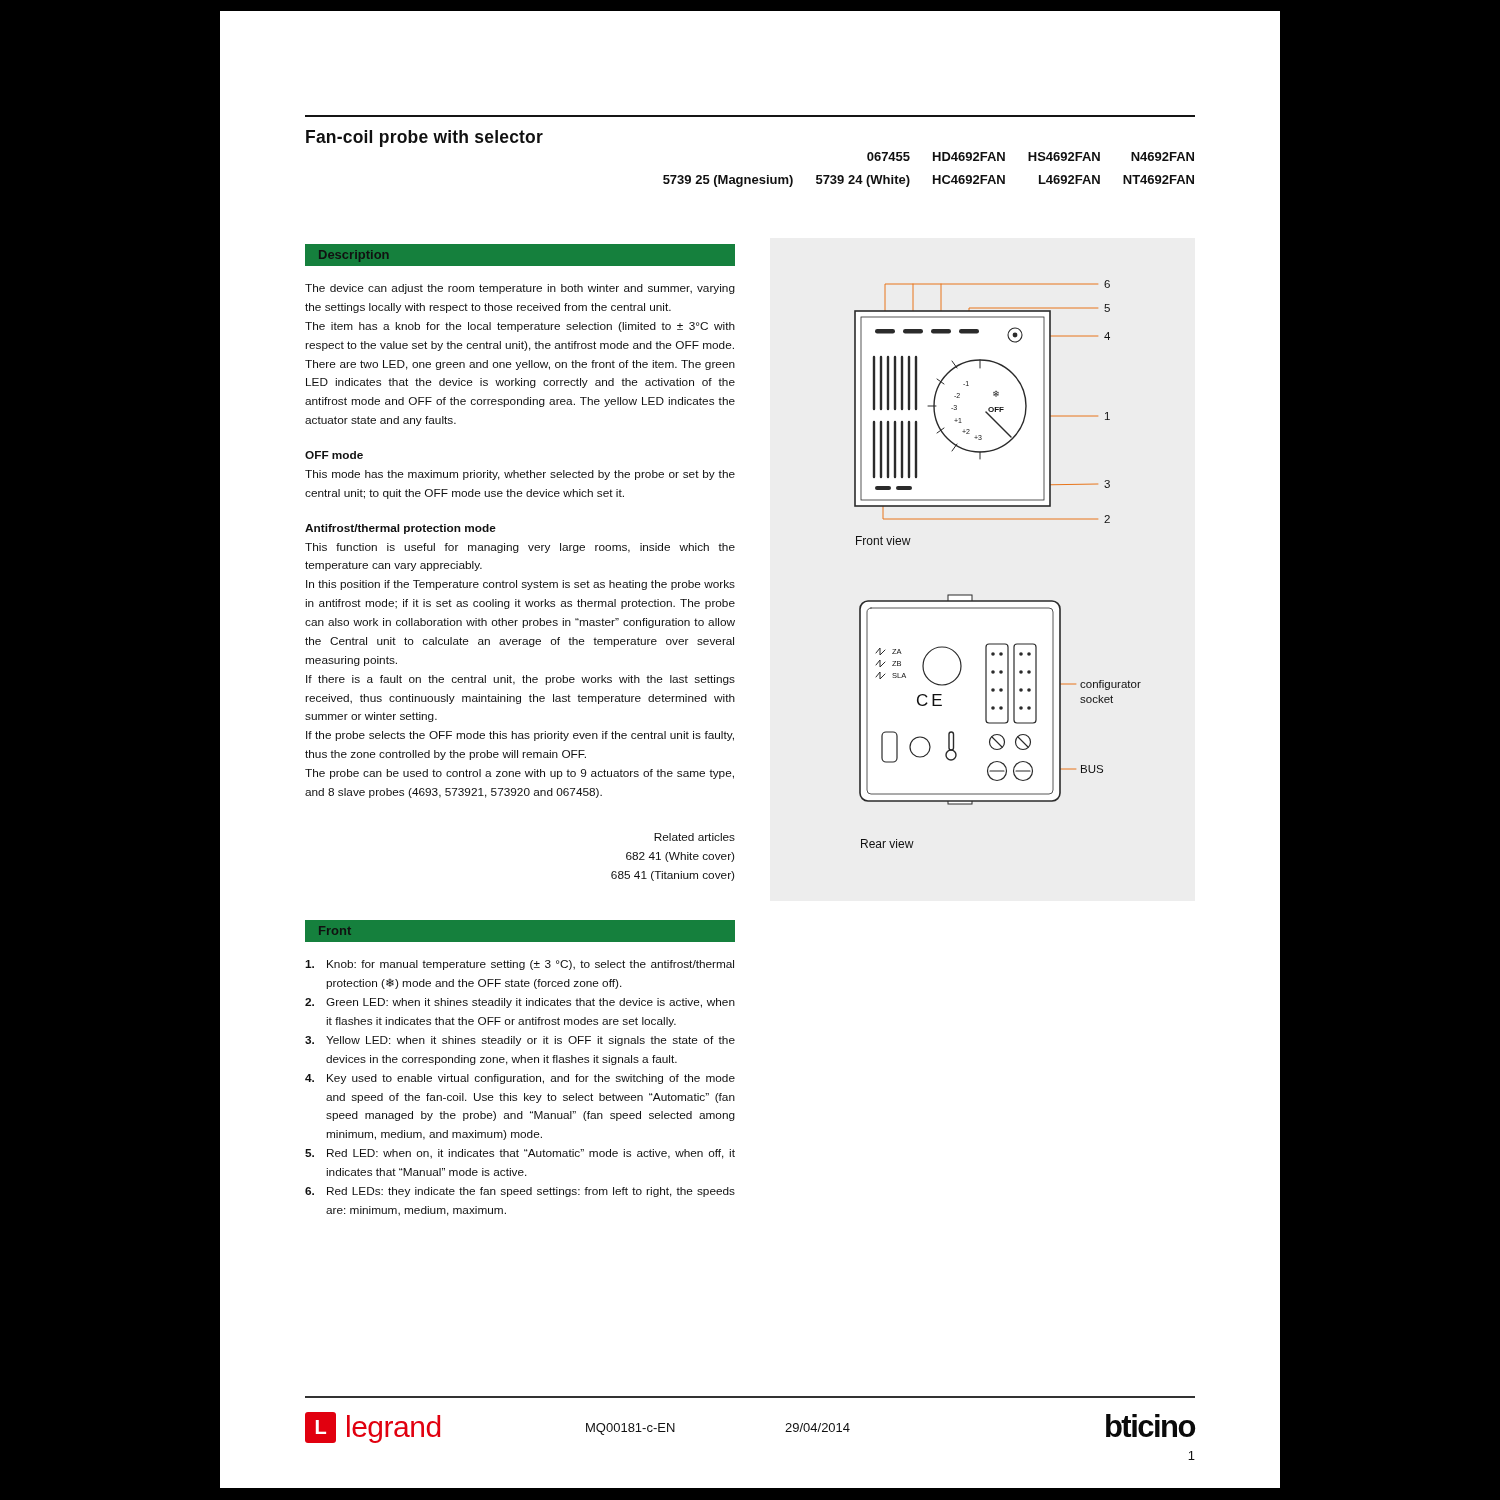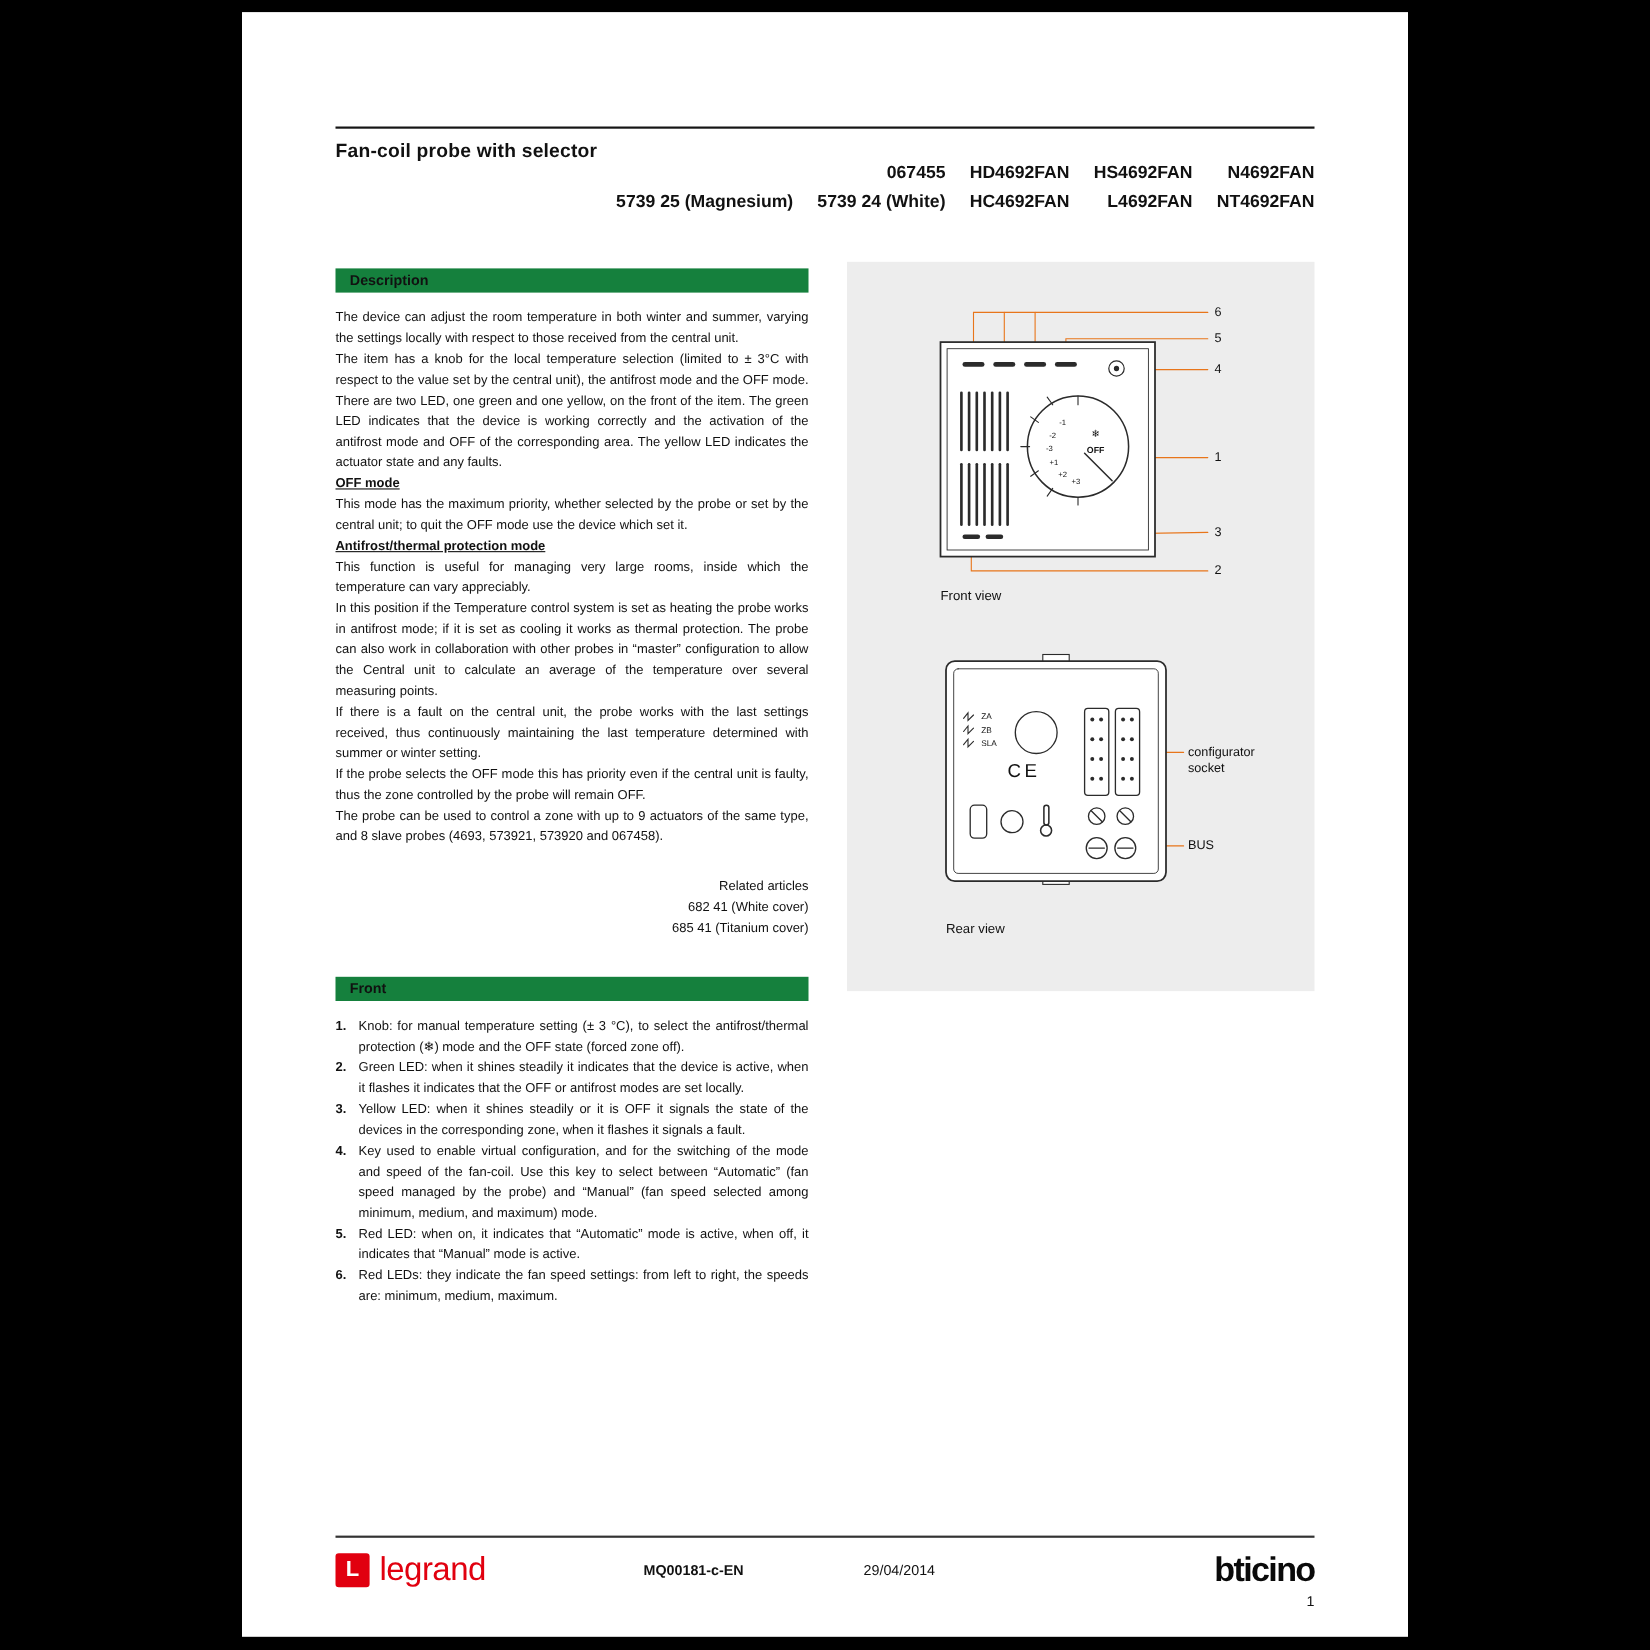--- a/index.html
+++ b/index.html
@@ -14,31 +14,31 @@
   .page {
     position:absolute; left:220px; top:11px;
     width:1060px; height:1477px;
     background:#fff;
   }
   
   .top-rule { position:absolute; left:85px; top:104px; width:890px; height:2px; background:#151515; }
   .doc-title { position:absolute; left:85px; top:116px; font-size:17.5px; font-weight:bold; letter-spacing:0.2px; }
   table.codes { position:absolute; right:85px; top:138px; border-collapse:collapse; }
   table.codes td {
-    text-align:right; font-weight:bold; font-size:16px;
+    text-align:right; font-weight:bold; font-size:13px;
     padding:0 0 8px 22px; white-space:nowrap;
   }
   
   .left-col { position:absolute; left:85px; top:233px; width:430px; }
   .section-bar {
     background:#15803d; font-weight:bold; font-size:13px;
     padding:3px 0 4px 13px; margin-bottom:13px;
   }
   .body-text p { font-size:11.8px; line-height:1.6; text-align:justify; }
-  h3.subhead { font-size:11.8px; font-weight:bold; margin-top:0; line-height:1.6;text-decoration:underline; }
+  h3.subhead { font-size:11.8px; font-weight:bold; margin-top:16px; line-height:1.6; }
   .related { margin-top:26px; }
   .related p { text-align:right; }
   .legend-bar { margin-top:36px; }
   .legend-item { display:flex; font-size:11.8px; line-height:1.6; }
   .legend-item .num { flex:none; width:21px; font-weight:bold; }
   .legend-item .txt { flex:1; text-align:justify; }
   
   .diagram-panel {
     position:absolute; left:550px; top:227px;
     width:425px; height:663px; background:#ededed;
@@ -55,21 +55,21 @@
   .ce-mark { font-size:17px; letter-spacing:3px; }
   
   .footer-rule { position:absolute; left:85px; top:1385px; width:890px; height:1.5px; background:#333; }
   .legrand-logo { position:absolute; left:85px; top:1399px; display:flex; align-items:center; gap:9px; }
   .legrand-mark {
     width:31px; height:31px; background:#e1000f; color:#fff;
     display:flex; align-items:center; justify-content:center;
     font-weight:bold; font-size:20px; border-radius:3px;
   }
   .legrand-word { color:#e1000f; font-weight:normal; font-size:30px; letter-spacing:-0.5px; }
-  .doc-code { position:absolute; left:365px; top:1409px; font-size:13px;font-weight:bold; }
+  .doc-code { position:absolute; left:365px; top:1409px; font-size:13px; }
   .doc-date { position:absolute; left:565px; top:1409px; font-size:13px; }
   .bticino-logo {
     position:absolute; right:85px; top:1398px;
     font-size:31px; font-weight:800; letter-spacing:-1.5px; color:#0a0a0a;
   }
   .page-num { position:absolute; right:85px; top:1437px; font-size:13px; }
 </style>
 </head>
 <body>
 

